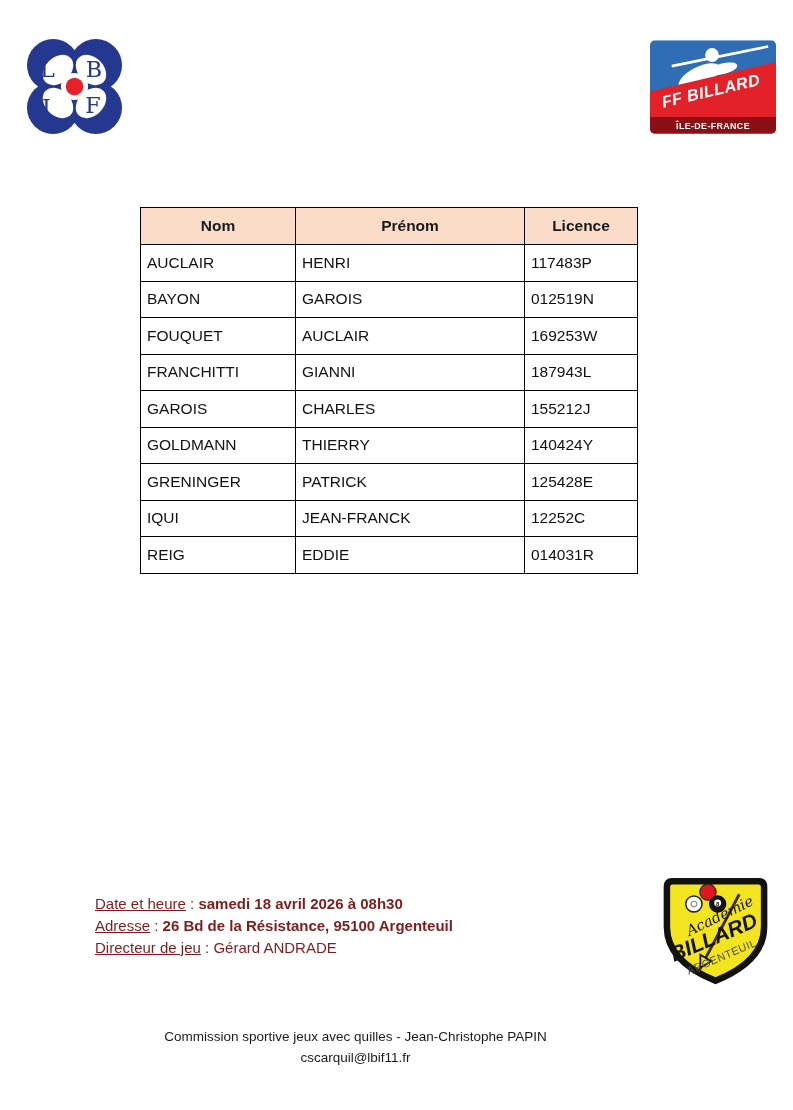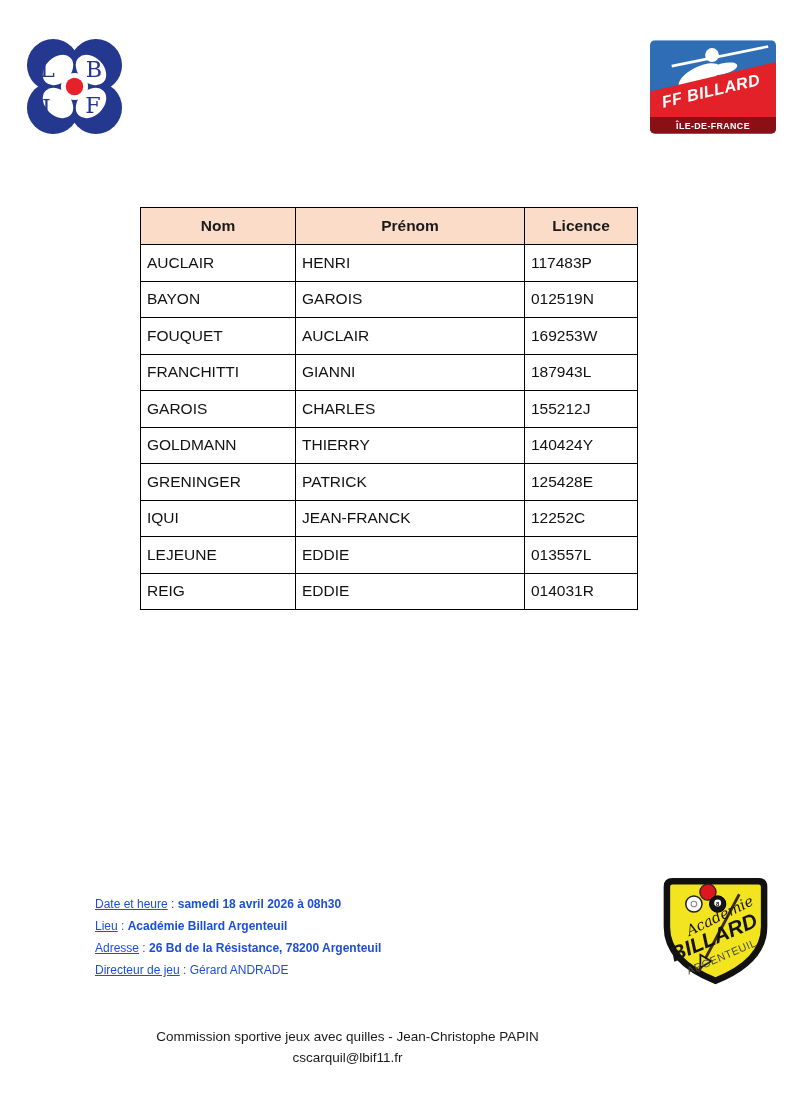--- a/index.html
+++ b/index.html
@@ -49,31 +49,31 @@
     text-align:left;
     color:#111;
   }
   .col-nom { width:155px; }
   .col-prenom { width:229px; }
   .col-licence { width:113px; }
 
   
   .details {
     position:absolute; left:95px; top:893px;
-    font-size:12px; line-height:22px; color:#1d4ed8;
+    font-size:15px; line-height:22px; color:#7f1d1d;
   }
   .detail-label { text-decoration:underline; }
   .detail-sep { white-space:pre; }
   .detail-value.bold { font-weight:bold; }
 
   .academie-logo { position:absolute; left:661px; top:877px; }
 
   
   .footer {
-    position:absolute; left:0; top:1026px; width:695px;
+    position:absolute; left:8px; top:1026px; width:695px;
     text-align:center;
     font-size:13.5px; line-height:21px; color:#1a1a1a;
   }
 </style>
 </head>
 <body>
 
 <div class="page">
 
   <svg class="lbif-logo" width="97" height="101" viewBox="0 0 100 100">
@@ -171,41 +171,33 @@
         <td>GRENINGER</td>
         <td>PATRICK</td>
         <td>125428E</td>
       </tr>
       <tr>
         <td>IQUI</td>
         <td>JEAN-FRANCK</td>
         <td>12252C</td>
       </tr>
       <tr>
-        <td>LEJEUNE</td>
-        <td>EDDIE</td>
-        <td>013557L</td>
-      </tr>
-      <tr>
         <td>REIG</td>
         <td>EDDIE</td>
         <td>014031R</td>
       </tr>
     </tbody>
   </table>
 
   <div class="details">
     <div class="detail-line">
       <span class="detail-label">Date et heure</span><span class="detail-sep"> : </span><span class="detail-value bold">samedi 18 avril 2026 à 08h30</span>
     </div>
     <div class="detail-line">
-      <span class="detail-label">Lieu</span><span class="detail-sep"> : </span><span class="detail-value bold">Académie Billard Argenteuil</span>
-    </div>
-    <div class="detail-line">
-      <span class="detail-label">Adresse</span><span class="detail-sep"> : </span><span class="detail-value bold">26 Bd de la Résistance, 78200 Argenteuil</span>
+      <span class="detail-label">Adresse</span><span class="detail-sep"> : </span><span class="detail-value bold">26 Bd de la Résistance, 95100 Argenteuil</span>
     </div>
     <div class="detail-line">
       <span class="detail-label">Directeur de jeu</span><span class="detail-sep"> : </span><span class="detail-value">Gérard ANDRADE</span>
     </div>
   </div>
 
   <svg class="academie-logo" width="109" height="108" viewBox="0 0 100 100">
     <path d="M10,4 H90 Q95,4 95,9 V46 Q95,78 50,96 Q5,78 5,46 V9 Q5,4 10,4 Z" fill="#f2e41e" stroke="#111111" stroke-width="6"></path>
     <g>
       <circle cx="30" cy="25" r="7.5" fill="#ffffff" stroke="#222" stroke-width="1.4"></circle>

